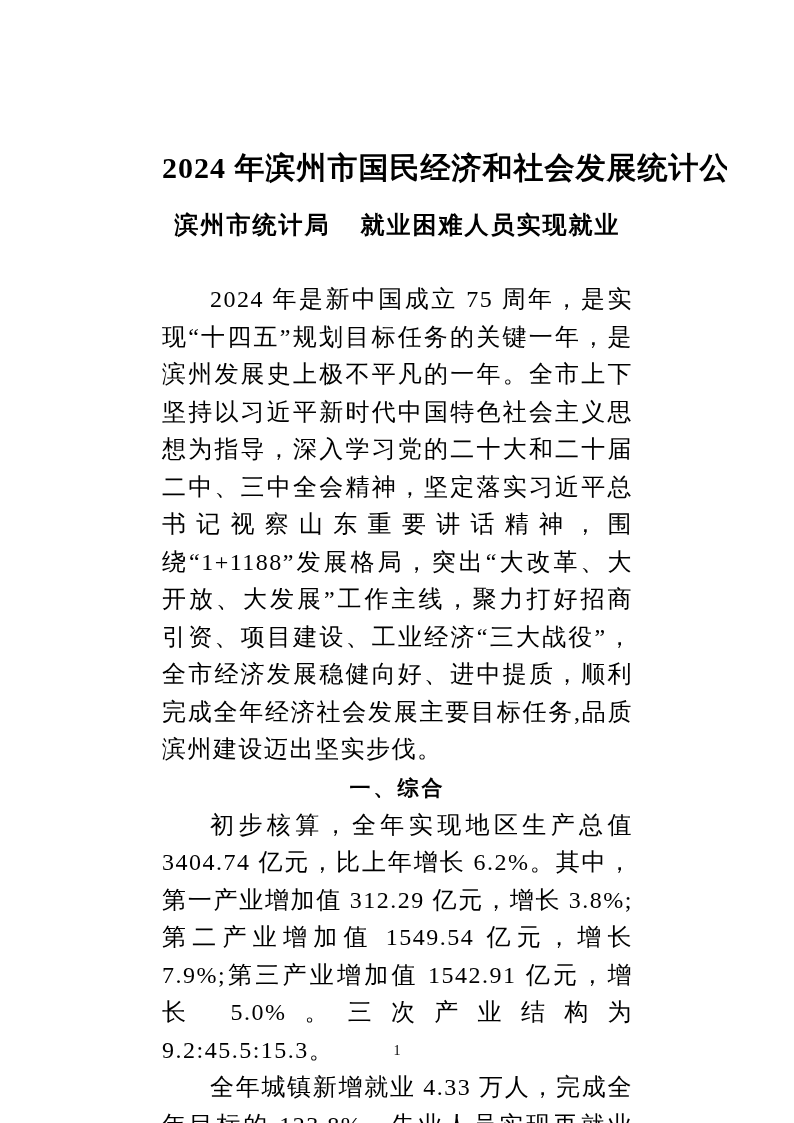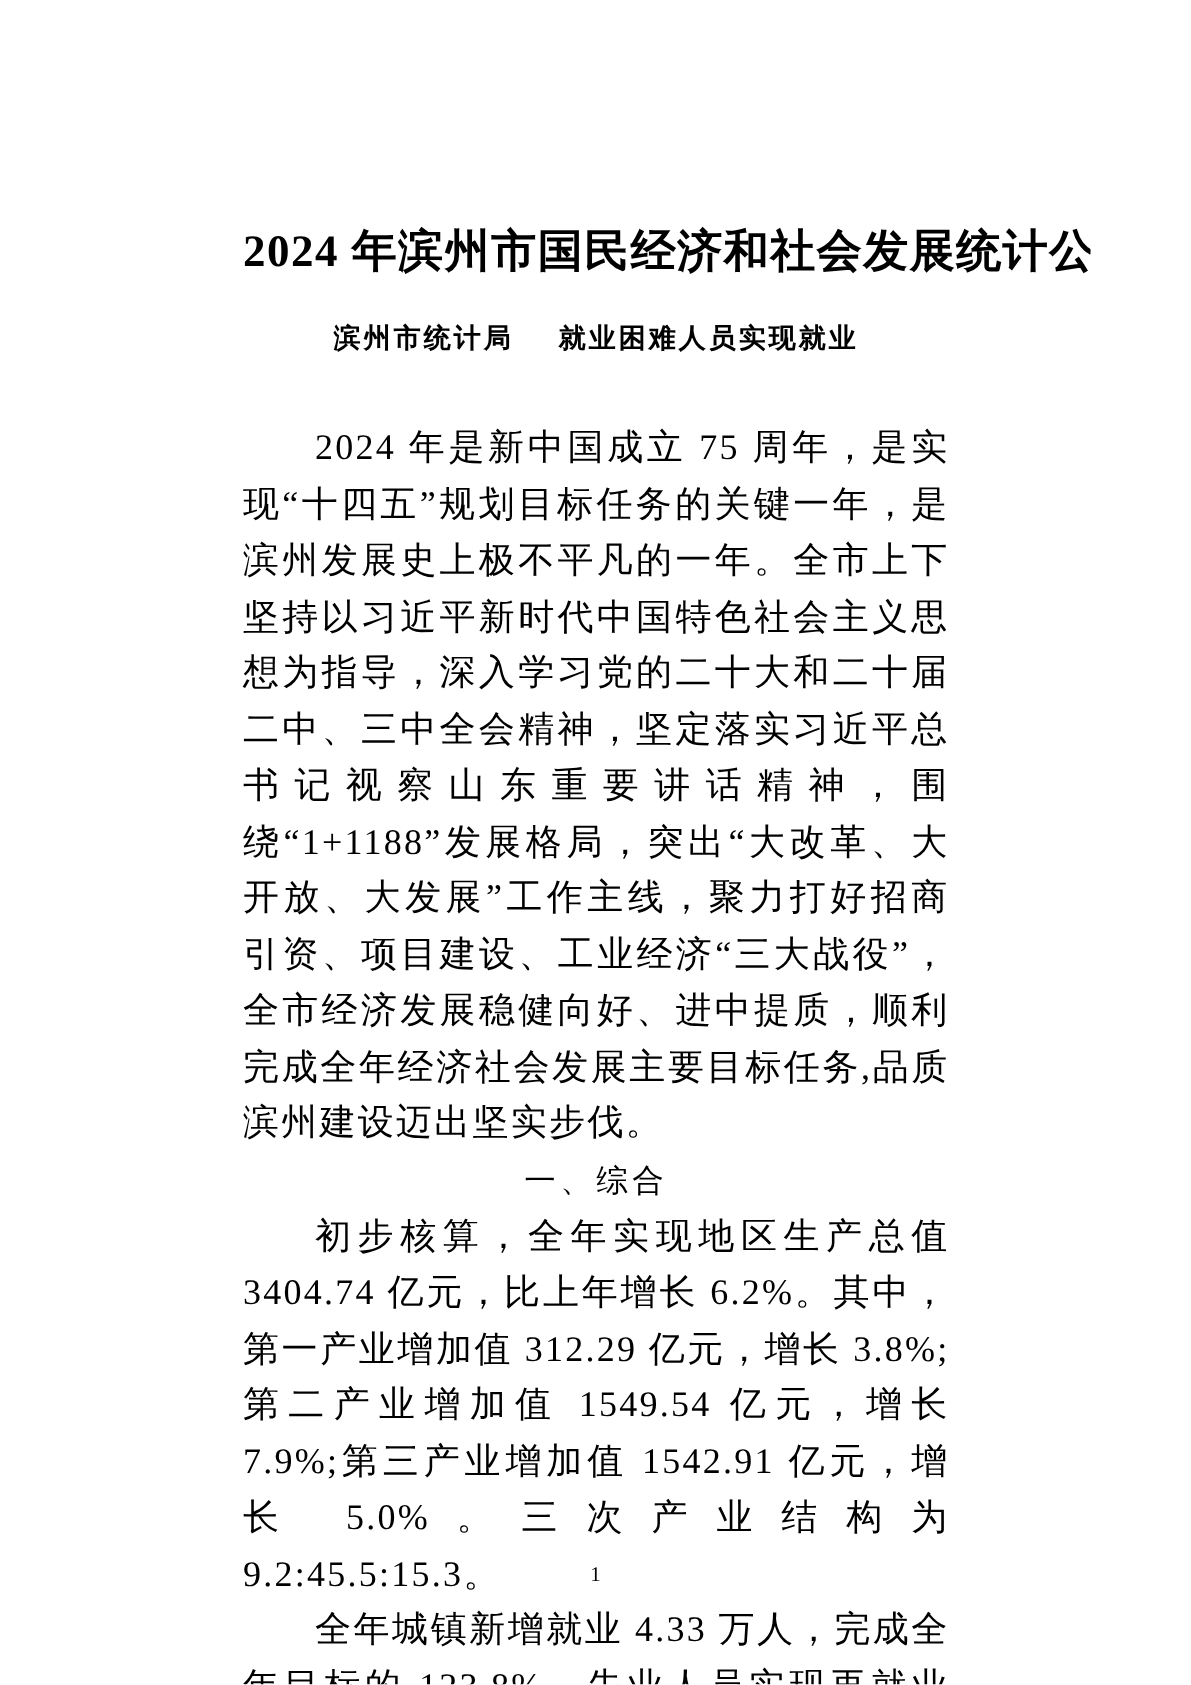--- a/index.html
+++ b/index.html
@@ -26,39 +26,39 @@
     font-weight: 700;
     text-align: center;
     letter-spacing: 1px;
     white-space: nowrap;
   }
   .byline {
     display: flex;
     justify-content: center;
     align-items: flex-end;
     gap: 30px;
-    font-size: 18px;
+    font-size: 24px;
     line-height: 26px;
     font-weight: 600;
     margin-bottom: 43px;
     letter-spacing: 2px;
   }
   .body-para {
     margin: 0;
     font-size: 24px;
     line-height: 37.5px;
     letter-spacing: 1.5px;
     text-align: justify;
     text-indent: 2em;
   }
   .section-heading {
     margin: 0;
     font-size: 21px;
     line-height: 38px;
-    font-weight: 400;
+    font-weight: 700;
     text-align: center;
     font-family: "Liberation Sans", "DejaVu Sans", sans-serif;
     letter-spacing: 3px;
   }
   .page-footer {
     position: absolute;
     bottom: 64px;
     left: 0;
     width: 100%;
     text-align: center;

